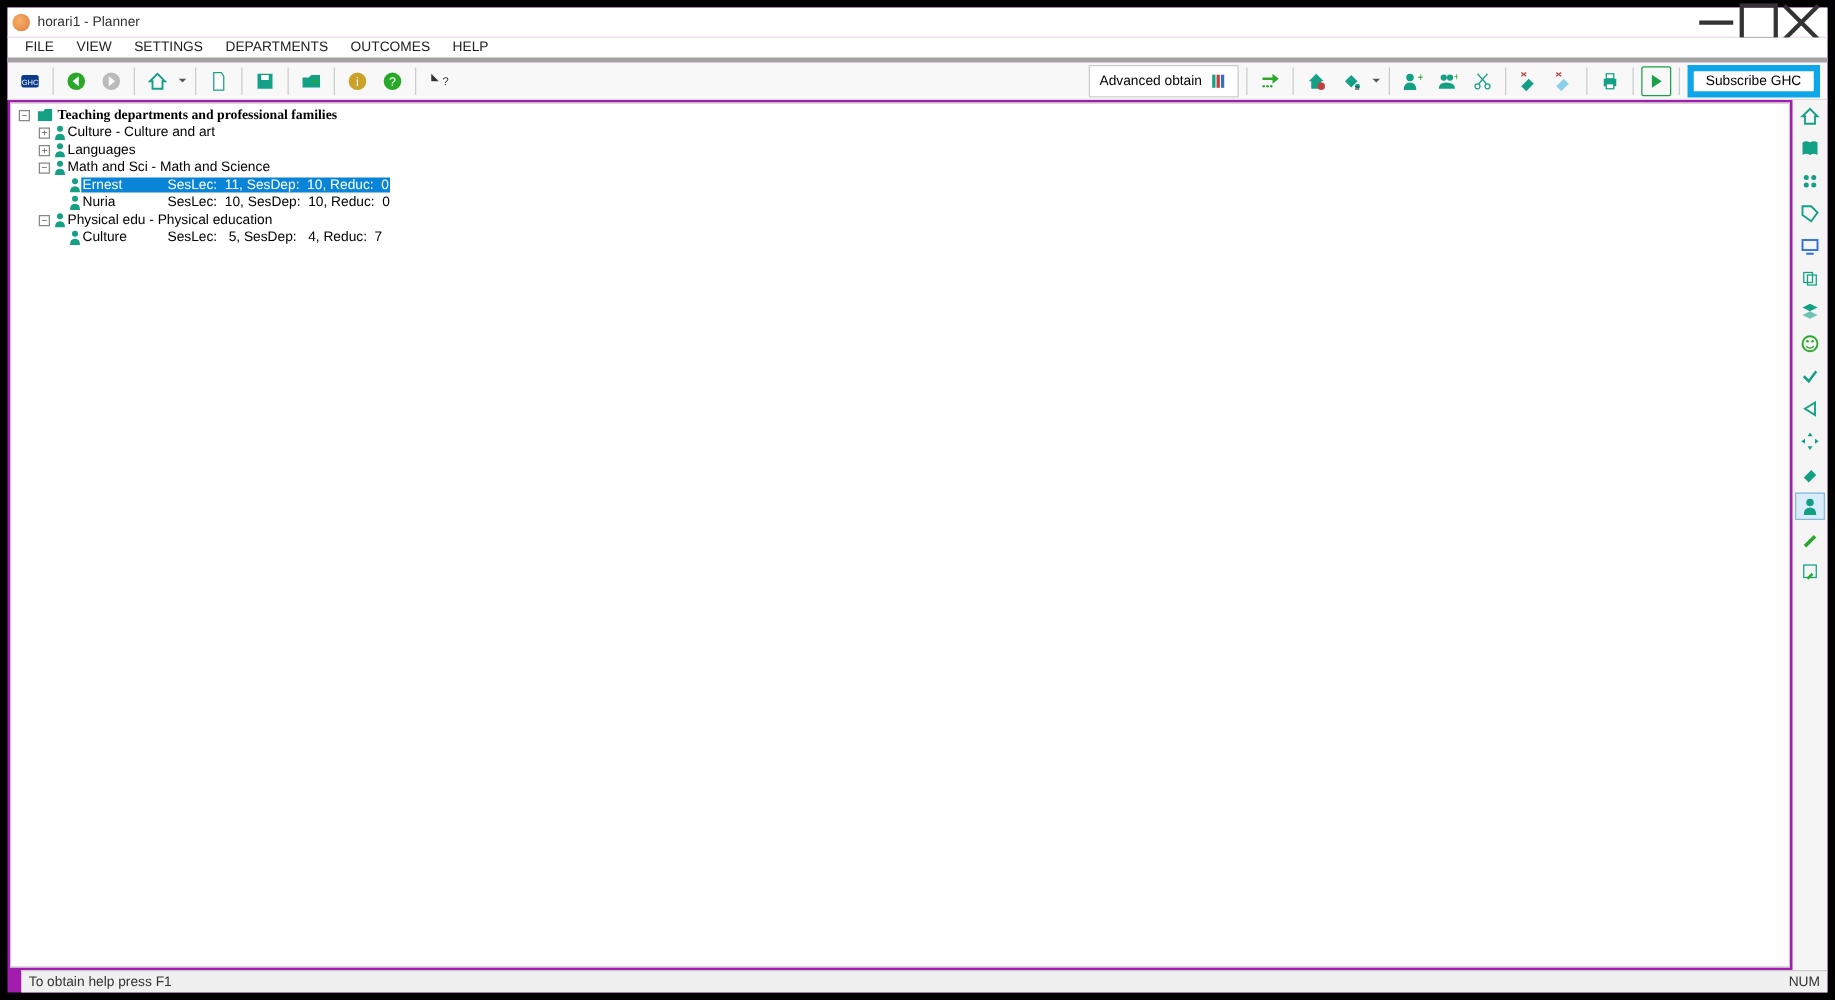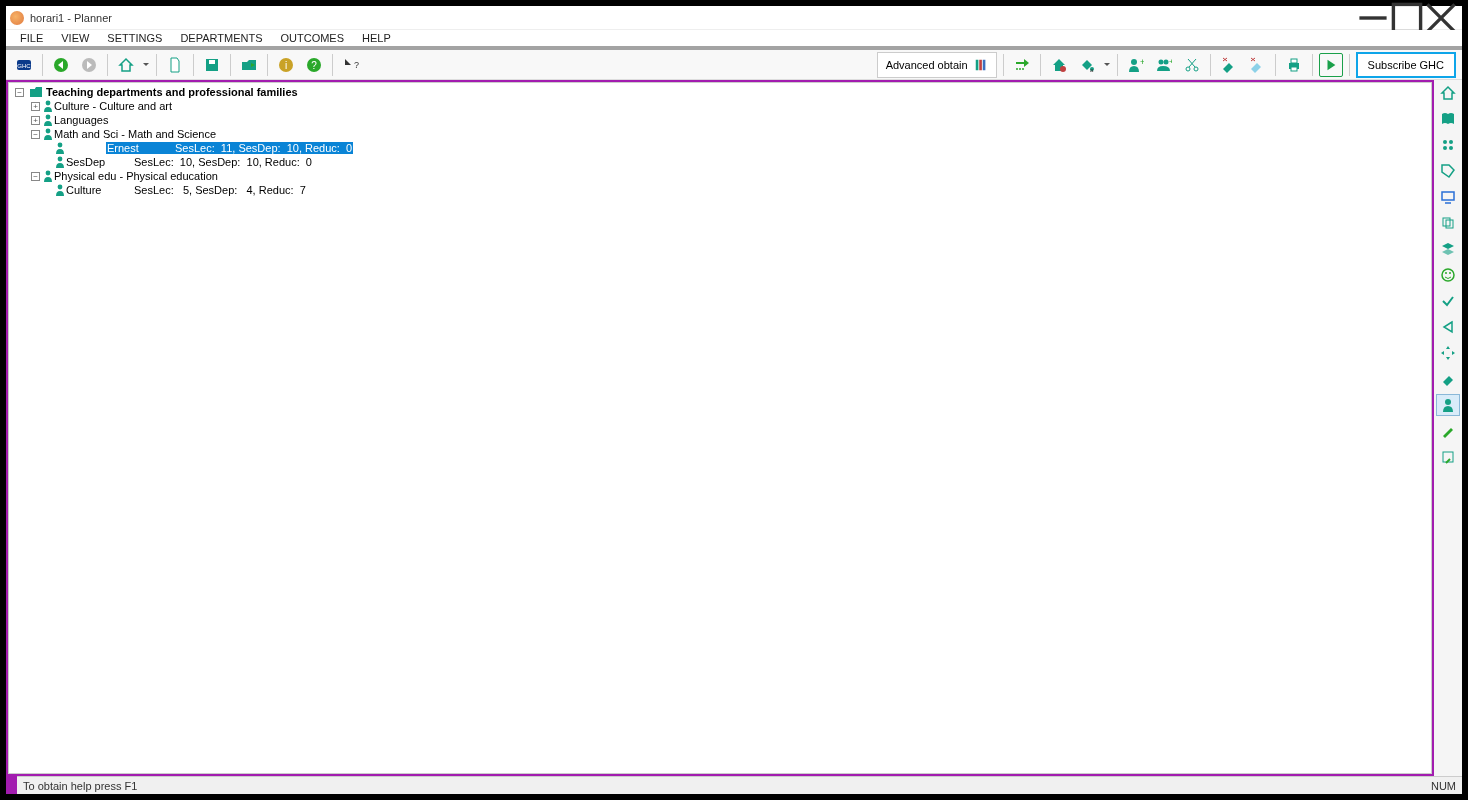--- a/index.html
+++ b/index.html
@@ -11,21 +11,21 @@
 .titlebar .spacer { flex: 1; }
 .win-btn { width: 34px; height: 22px; display: flex; align-items: center; justify-content: center; color: #333; font-size: 12px; }
 .menubar { height: 20px; display: flex; align-items: center; padding: 0 6px; gap: 2px; border-bottom: 4px solid #a3a3a3; background: #fff; }
 .menu-item { padding: 2px 8px; font-size: 11px; color: #222; }
 .toolbar { height: 30px; display: flex; align-items: center; padding: 2px 6px; gap: 4px; border-bottom: 1px solid #ddd; background: #f8f8f8; }
 .toolbar .tb-sep { width: 1px; height: 22px; background: #ccc; margin: 0 2px; }
 .tb-btn { width: 24px; height: 24px; display: flex; align-items: center; justify-content: center; border: 1px solid transparent; border-radius: 2px; }
 .tb-btn svg { width: 16px; height: 16px; }
 .tb-right { margin-left: auto; display: flex; align-items: center; gap: 4px; }
 .adv-btn { display: flex; align-items: center; gap: 6px; height: 26px; padding: 0 8px; border: 1px solid #ccc; background: #fff; font-size: 11px; }
-.subscribe-btn { height: 26px; padding: 0 10px; border: 2px solid #0ea5e9; background: #fff; font-size: 11px; display: flex; align-items: center; }
+.subscribe-btn { height: 26px; padding: 0 10px; border: 5px solid #0ea5e9; background: #fff; font-size: 11px; display: flex; align-items: center; }
 .drop-arrow { width: 8px; height: 24px; display: flex; align-items: center; justify-content: center; }
 .drop-arrow::after { content: ""; border: 3px solid transparent; border-top-color: #555; margin-top: 3px; }
 .body-area { flex: 1; display: flex; min-height: 0; }
 .tree-panel { flex: 1; border: 1px solid #ccc; margin: 2px; padding: 2px; overflow: auto; background: #fff; }
 .side-toolbar { width: 28px; background: #f5f5f5; display: flex; flex-direction: column; align-items: center; gap: 4px; padding: 2px 0; }
 .side-btn { width: 24px; height: 22px; display: flex; align-items: center; justify-content: center; border: 1px solid transparent; }
 .side-btn.active { border-color: #8ab8d8; background: #d9ecf9; }
 .side-btn svg { width: 16px; height: 16px; }
 .statusbar { height: 18px; border-top: 1px solid #ccc; background: #f0f0f0; display: flex; align-items: center; padding: 0 6px; font-size: 11px; color: #333; margin-left: 11px; }
 .statusbar .status-right { margin-left: auto; display:flex; gap:12px; }
@@ -33,22 +33,22 @@
 
 .tree { font-size: 11px; color: #000; }
 .tree-row { display: flex; align-items: center; height: 14px; white-space: pre; }
 .exp { width: 9px; height: 9px; border: 1px solid #888; display: flex; align-items: center; justify-content: center; font-size: 8px; line-height: 7px; color: #555; margin-right: 3px; cursor: pointer; }
 .exp.none { border: none; width: 9px; }
 .node-icon { width: 12px; height: 10px; margin: 0 3px; }
 .folder-ic { background: #14a085; clip-path: polygon(0 20%, 40% 20%, 50% 0, 100% 0, 100% 100%, 0 100%); }
 .person-ic { display: inline-flex; align-items: center; justify-content: center; }
 .person-ic svg { width: 10px; height: 12px; }
 .tree-label { padding: 0 1px; }
-.tree-label.bold { font-weight: bold; }
-.selected { background: #0a84d6; color: #fff; margin-left: 41px; }
+.tree-label.bold { font-weight: bold; font-family: Liberation Serif, serif; }
+.selected { background: #0a84d6; color: #fff; }
 .teacher-stats { margin-left: 4px; }
 .ind0 { padding-left: 4px; }
 .ind1 { padding-left: 20px; }
 .ind2 { padding-left: 44px; }
 .teacher-name { display: inline-block; width: 64px; }
 .play-box { width:24px;height:24px;border:1px solid #1aa04a;border-radius:2px;display:flex;align-items:center;justify-content:center; }
 </style>
 </head>
 <body>
 
@@ -290,21 +290,21 @@
                 <path d="M1 12 Q1 7 5 7 Q9 7 9 12 Z" fill="#14a085"></path>
               </svg></span>
           <span class="tree-label selected"><span class="teacher-name">Ernest</span><span class="teacher-stats">SesLec:  11, SesDep:  10, Reduc:  0</span></span>
         </div>
 
         <div class="tree-row ind2">
           <span class="person-ic"><svg viewBox="0 0 10 12">
                 <circle cx="5" cy="3" r="2.4" fill="#14a085"></circle>
                 <path d="M1 12 Q1 7 5 7 Q9 7 9 12 Z" fill="#14a085"></path>
               </svg></span>
-          <span class="tree-label"><span class="teacher-name">SesDep</span><span class="teacher-stats">SesLec:  10, SesDep:  10, Reduc:  0</span></span>
+          <span class="tree-label"><span class="teacher-name">Nuria</span><span class="teacher-stats">SesLec:  10, SesDep:  10, Reduc:  0</span></span>
         </div>
 
 
         <div class="tree-row ind1">
           <span class="exp">−</span>
           <span class="person-ic"><svg viewBox="0 0 10 12">
                 <circle cx="5" cy="3" r="2.4" fill="#14a085"></circle>
                 <path d="M1 12 Q1 7 5 7 Q9 7 9 12 Z" fill="#14a085"></path>
               </svg></span>
           <span class="tree-label">Physical edu - Physical education</span>

